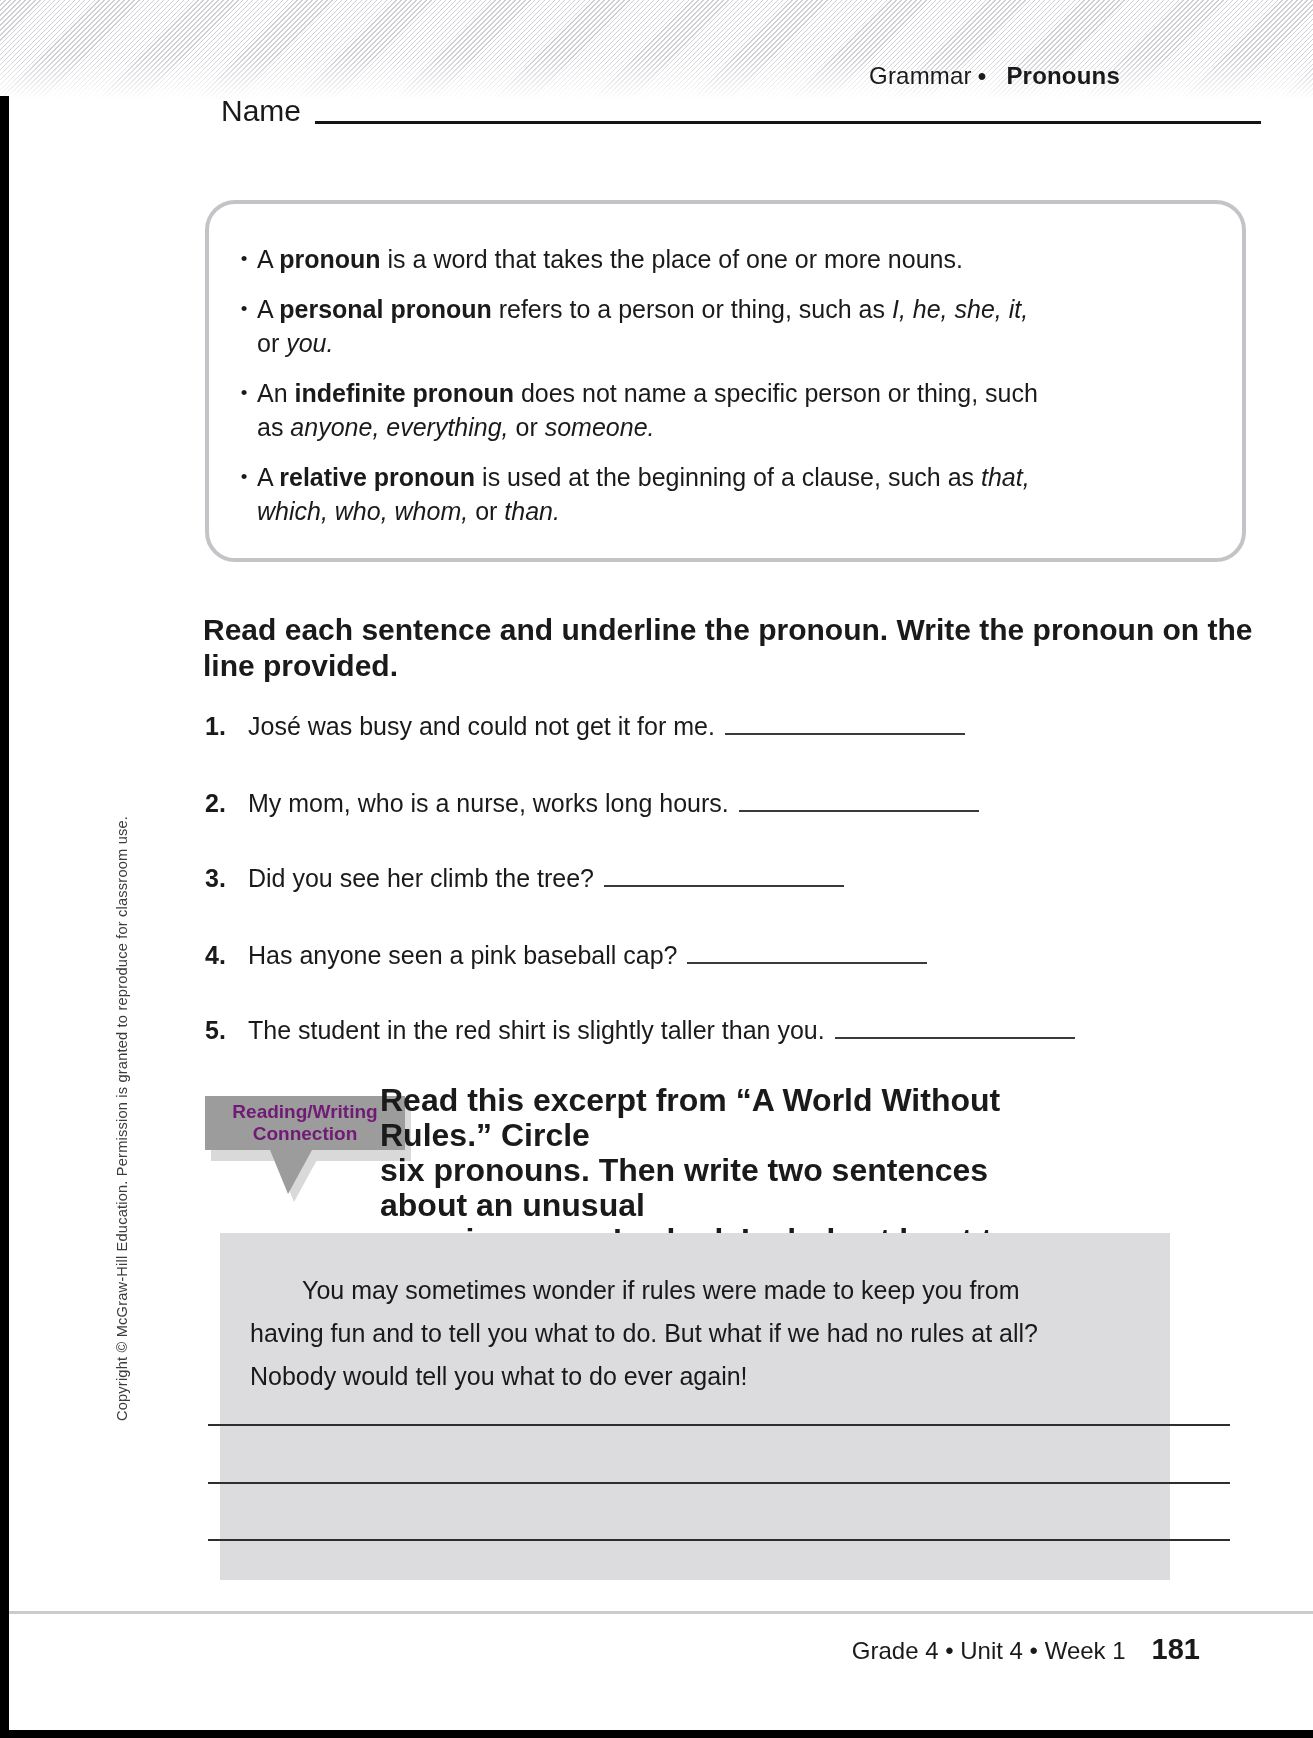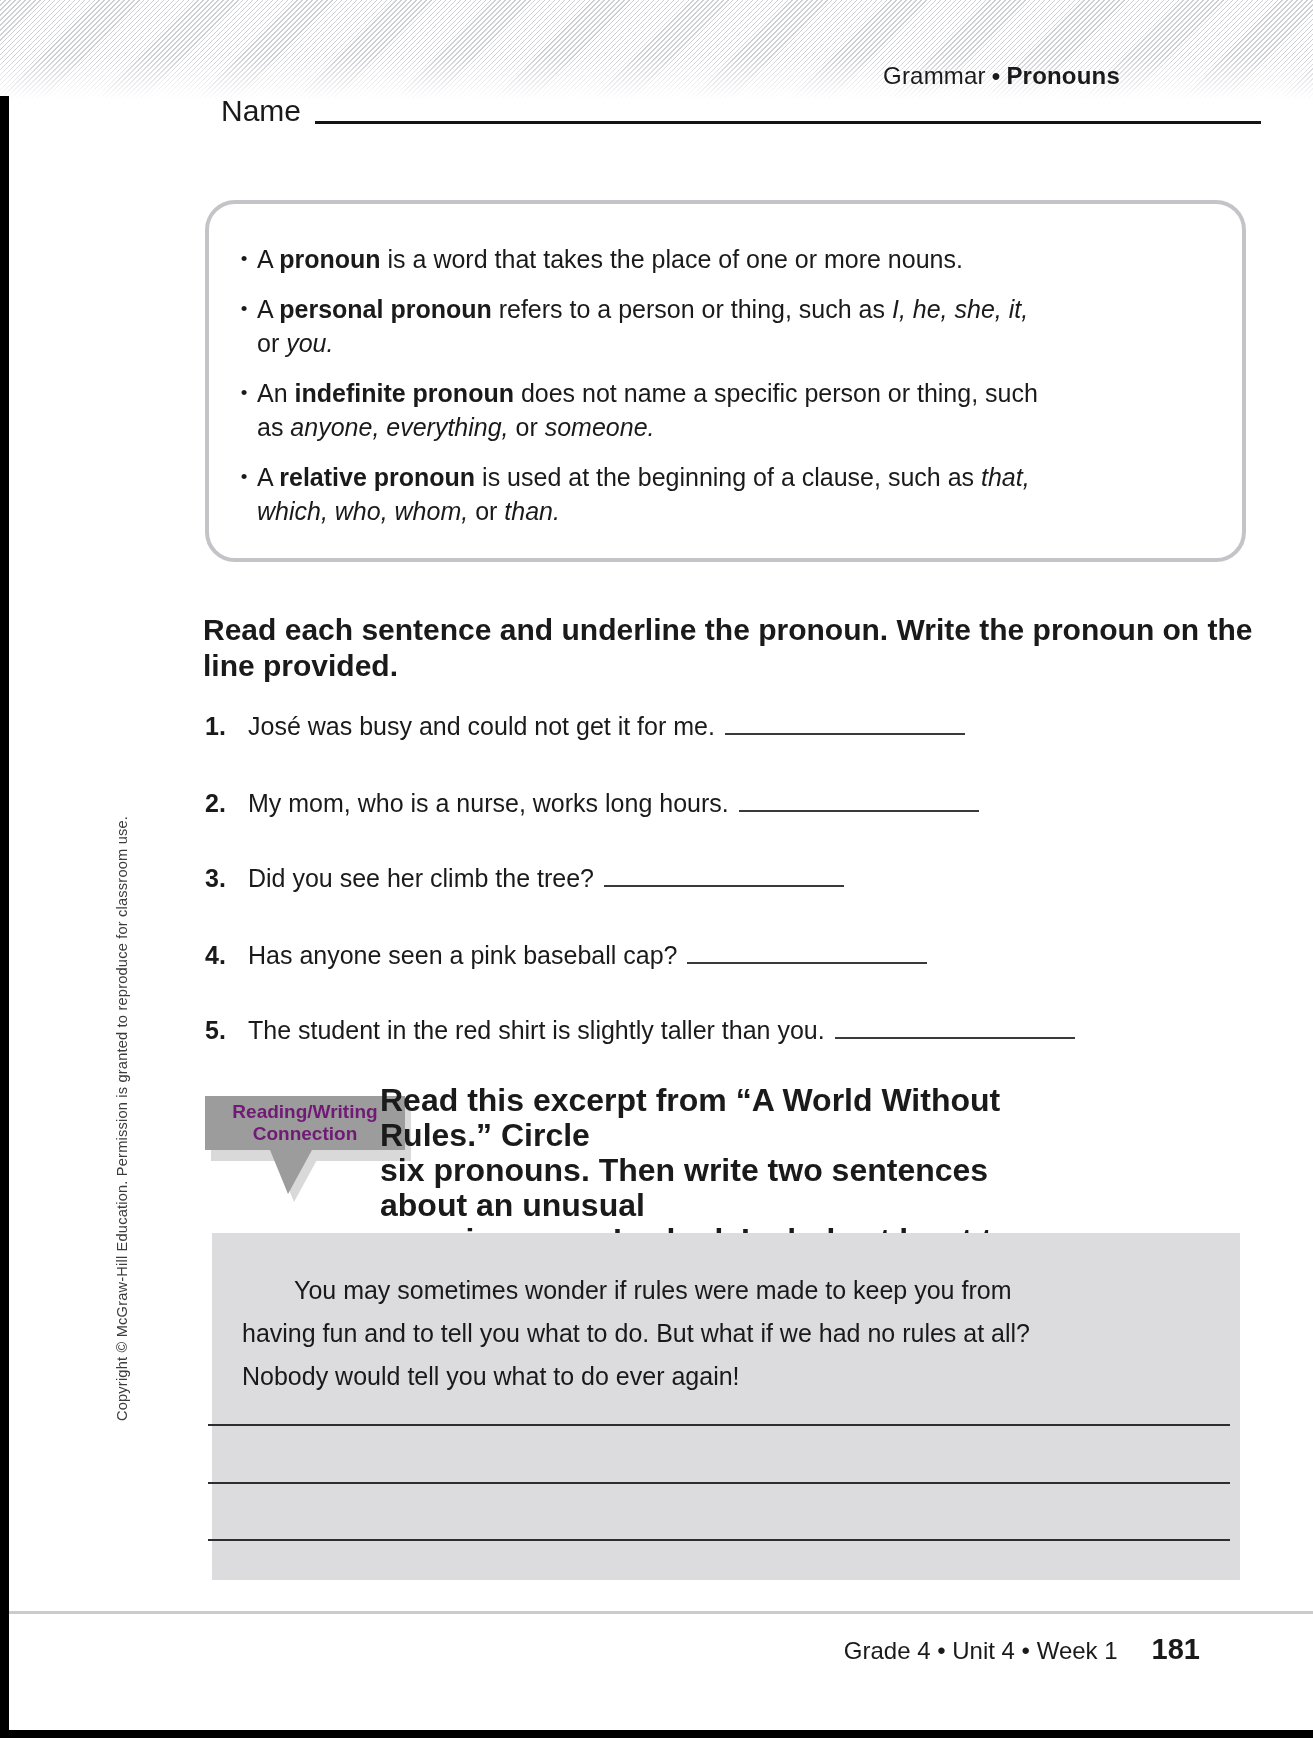--- a/index.html
+++ b/index.html
@@ -18,21 +18,21 @@
       linear-gradient(to bottom, rgba(255,255,255,0) 55%, #ffffff 96%),
       repeating-linear-gradient(135deg,#cfcfd6 0px,#cfcfd6 1px,#ffffff 1px,#ffffff 3.5px);
   }
   .left-bar{position:absolute;left:0;top:96px;width:9px;height:1642px;background:#000;}
   .bottom-bar{position:absolute;left:0;right:0;bottom:0;height:8px;background:#000;}
 
   .header-label{
     position:absolute;top:62px;right:193px;
     font-size:24px;letter-spacing:.2px;white-space:nowrap;
   }
-  .header-label .topic{font-weight:700;}
+  .header-label .topic{font-weight:700;margin-left:14px;}
   .header-label .sep{font-weight:700;padding:0 6px;}
 
   .name-row{
     position:absolute;left:221px;top:96px;width:1040px;
     display:flex;align-items:flex-end;
   }
   .name-row .name-label{font-size:30px;line-height:1;}
   .name-row .name-line{
     flex:1;margin-left:14px;margin-bottom:2px;
     border-bottom:3px solid #141414;height:1px;
@@ -77,37 +77,37 @@
     text-align:center;display:flex;align-items:center;justify-content:center;
   }
   .badge-tail{position:absolute;left:258px;top:1150px;}
 
   .prompt{
     position:absolute;left:380px;top:1083px;width:680px;
     font-size:32px;font-weight:700;line-height:35px;
   }
 
   .excerpt-box{
-    position:absolute;left:212px;top:1233px;width:1028px;height:347px;
+    position:absolute;left:220px;top:1233px;width:950px;height:347px;
     background:#dcdcdf;box-sizing:border-box;
   }
   .excerpt-para{
     padding:36px 30px 0 30px;
     font-size:25px;line-height:43px;text-indent:52px;color:#191919;
   }
   .write-line{
     position:absolute;left:208px;width:1022px;height:0;
     border-bottom:2px solid #2e2e2e;
   }
   .wl-1{top:1424px;} .wl-2{top:1482px;} .wl-3{top:1539px;}
 
   .footer-rule{position:absolute;left:9px;right:0;top:1611px;height:3px;background:#cbcbcb;}
   .footer{
     position:absolute;top:1633px;right:113px;
-    display:flex;align-items:baseline;gap:34px;white-space:nowrap;text-align:right;
+    display:flex;align-items:baseline;gap:26px;white-space:nowrap;text-align:right;
   }
   .footer .breadcrumb{font-size:24px;}
   .footer .page-number{font-size:29px;font-weight:700;}
 
   .copyright{
     position:absolute;left:114px;top:1421px;width:590px;
     transform:rotate(-90deg);transform-origin:top left;
     font-size:14.6px;color:#3c3c3c;letter-spacing:.2px;white-space:nowrap;
   }
 </style>

